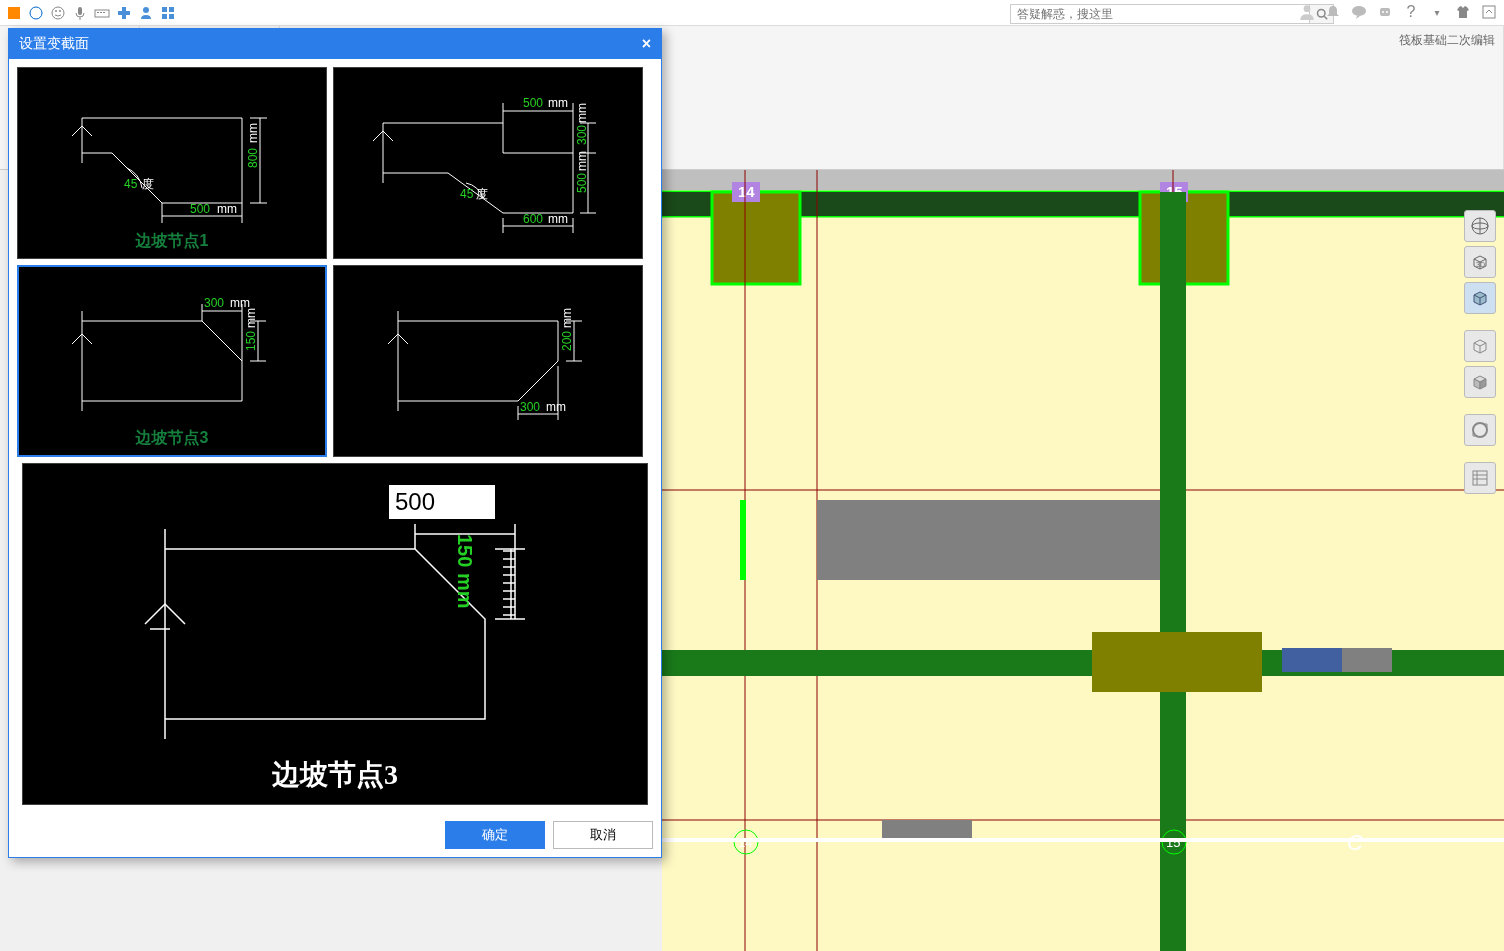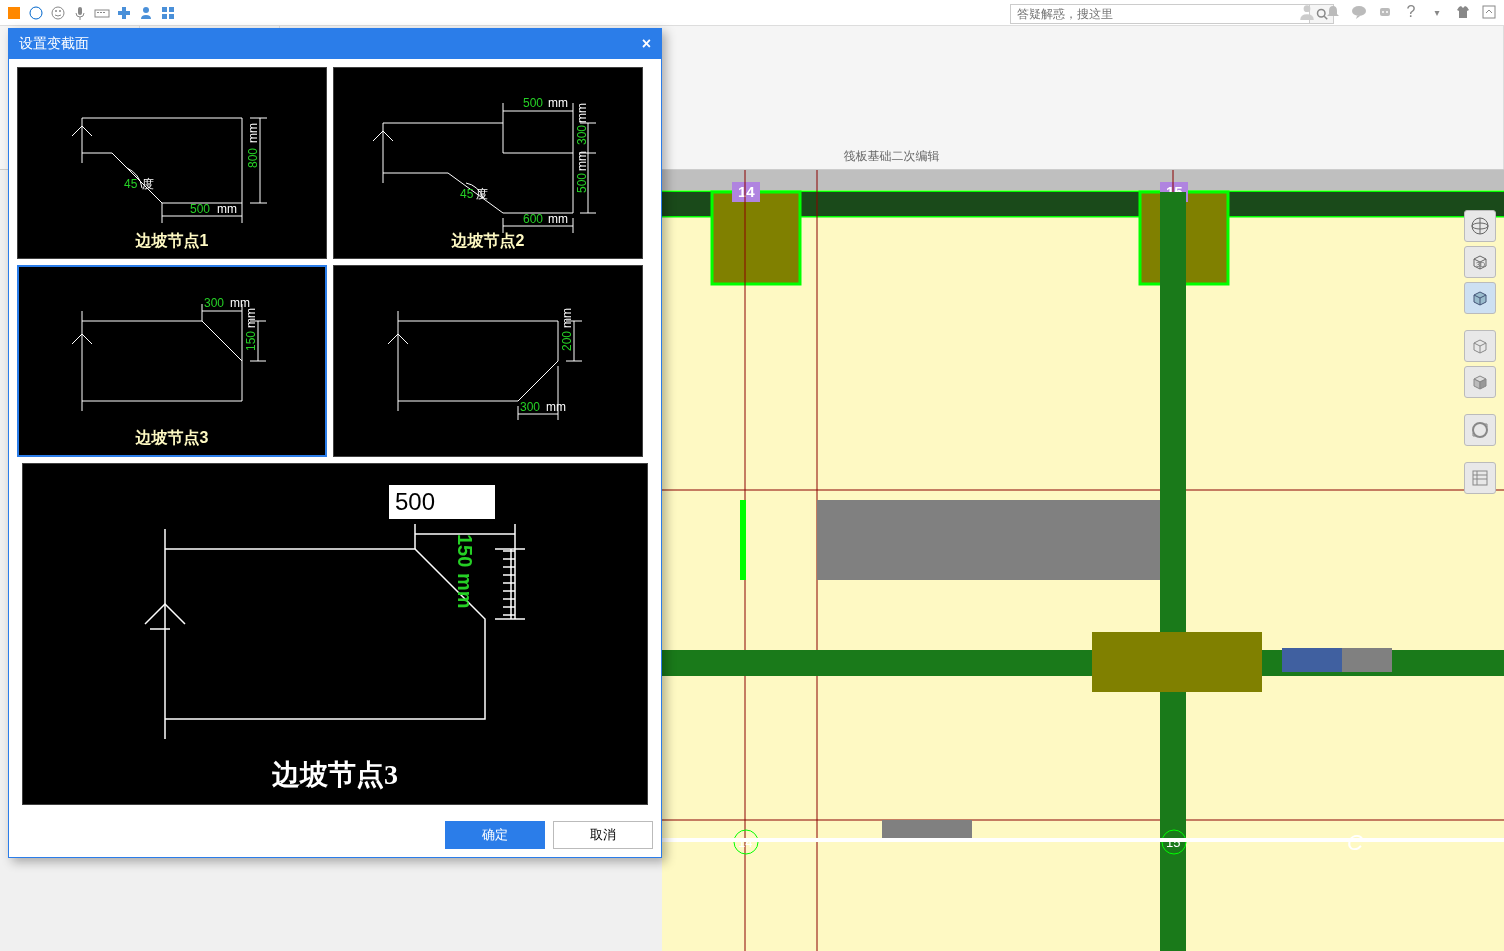--- a/index.html
+++ b/index.html
@@ -9,39 +9,39 @@
 .topbar{height:26px;background:#fff;border-bottom:1px solid #ddd;display:flex;align-items:center;padding:0 6px;gap:6px;}
 .topbar .ti{width:16px;height:16px;display:inline-block;}
 .search-wrap{position:absolute;right:170px;top:4px;display:flex;align-items:flex-end;}
 .search-wrap input{width:300px;height:20px;border:1px solid #ccc;padding:0 6px;font-size:12px;}
 .search-wrap .sbtn{width:24px;height:20px;border:1px solid #ccc;border-left:none;background:#f5f5f5;display:flex;align-items:center;justify-content:center;}
 .topicons{position:absolute;right:6px;top:3px;display:flex;gap:8px;align-items:center;}
 .topicons span{width:18px;height:18px;color:#888;display:inline-flex;align-items:center;justify-content:center;}
 
 
 .ribbon{position:absolute;top:26px;left:0;right:0;height:144px;background:#f5f5f5;border-bottom:1px solid #ccc;display:flex;}
-.rgroup{border-right:1px solid #ddd;padding:4px 8px 2px;display:flex;flex-direction:column;justify-content:space-between;height:100%;}
+.rgroup{border-right:1px solid #ddd;padding:4px 8px 2px;display:flex;flex-direction:row;justify-content:space-between;height:100%;}
 .rgroup .ritems{display:flex;gap:4px;flex:1;}
 .rgroup .rlabel{text-align:center;font-size:12px;color:#666;padding:2px 0;}
 .rcol{display:flex;flex-direction:column;gap:2px;}
 .rbtn{display:flex;align-items:center;gap:4px;font-size:13px;padding:3px 6px;cursor:pointer;border-radius:2px;white-space:nowrap;}
 .rbtn.sel{background:#cde0f2;border:1px solid #7aa7d0;}
 .rbtn .ric{width:16px;height:16px;display:inline-block;flex:none;}
 .rbig{display:flex;flex-direction:column;align-items:center;justify-content:center;width:52px;padding:4px 2px;cursor:pointer;font-size:12px;gap:4px;}
 .rbig .ric{width:24px;height:24px;}
 
 
 .dialog{position:absolute;top:28px;left:8px;width:654px;background:#fff;border:1px solid #2b7de9;box-shadow:4px 4px 10px rgba(0,0,0,.3);z-index:50;}
 .dtitle{background:#2b7de9;color:#fff;font-size:14px;padding:6px 10px;display:flex;justify-content:space-between;align-items:center;}
 .dclose{cursor:pointer;font-size:16px;font-weight:bold;}
 .dbody{padding:8px;background:#fff;}
 .thumbs{display:flex;flex-wrap:wrap;gap:6px;}
 .thumb{width:310px;height:192px;background:#000;border:1px solid #404040;cursor:pointer;position:relative;display:flex;align-items:center;justify-content:center;}
 .thumb.sel{border:2px solid #2b7de9;}
-.thumb .tlabel{position:absolute;bottom:6px;left:0;right:0;text-align:center;color:#fef9c3;font-weight:bold;font-size:16px;}
+.thumb .tlabel{position:absolute;bottom:6px;left:0;right:0;text-align:center;color:#15803d;font-weight:bold;font-size:16px;}
 .preview{width:626px;height:342px;background:#000;border:1px solid #404040;margin:6px auto 0;position:relative;display:flex;align-items:center;justify-content:center;}
 .preview .plabel{position:absolute;bottom:10px;left:0;right:0;text-align:center;color:#fff;font-size:28px;font-weight:bold;font-family:SimSun,serif;}
 .preview .pinput{position:absolute;top:20px;left:365px;width:108px;height:36px;background:#fff;color:#000;font-size:24px;border:1px solid #000;padding:0 6px;}
 .preview .pdim{position:absolute;color:#25d025;font-size:20px;font-weight:bold;writing-mode:vertical-rl;text-orientation:mixed;}
 .dbuttons{display:flex;justify-content:flex-end;gap:8px;padding:8px;}
 .dbuttons button{width:100px;height:28px;font-size:13px;cursor:pointer;border:1px solid #bbb;background:#fff;}
 .dbuttons button.primary{background:#2b7de9;color:#fff;border-color:#2b7de9;}
 
 
 .canvas{position:absolute;top:170px;left:662px;right:0;bottom:0;background:#fef9c3;}
@@ -359,21 +359,20 @@
           <text x="238" y="88" transform="rotate(-90 238 88)" class="w">mm</text>
           <line x1="155" y1="135" x2="155" y2="150"></line>
             <line x1="225" y1="135" x2="225" y2="150"></line>
             <line x1="155" y1="143" x2="225" y2="143"></line>
           <text x="175" y="140"><tspan>600</tspan></text>
             <text x="200" y="140" class="w">mm</text>
           <path d="M 135 115 A 22 22 0 0 0 118 100" fill="none" stroke="#fff"></path>
           <text x="112" y="115"><tspan>45</tspan></text>
             <text x="128" y="115" class="w">度</text>
         </svg>
-        <div class="tlabel">边坡节点2</div>
       </div>
 
       <div class="thumb sel">
         <svg class="tsvg" width="280" height="150" viewBox="0 0 280 150">
           <polyline points="50,35 170,35 210,75 210,115 50,115"></polyline>
           <line x1="50" y1="25" x2="50" y2="125"></line>
           <polyline points="40,58 50,48 60,58"></polyline>
           <line x1="170" y1="18" x2="170" y2="35"></line>
             <line x1="210" y1="18" x2="210" y2="75"></line>
             <line x1="170" y1="25" x2="210" y2="25"></line>

